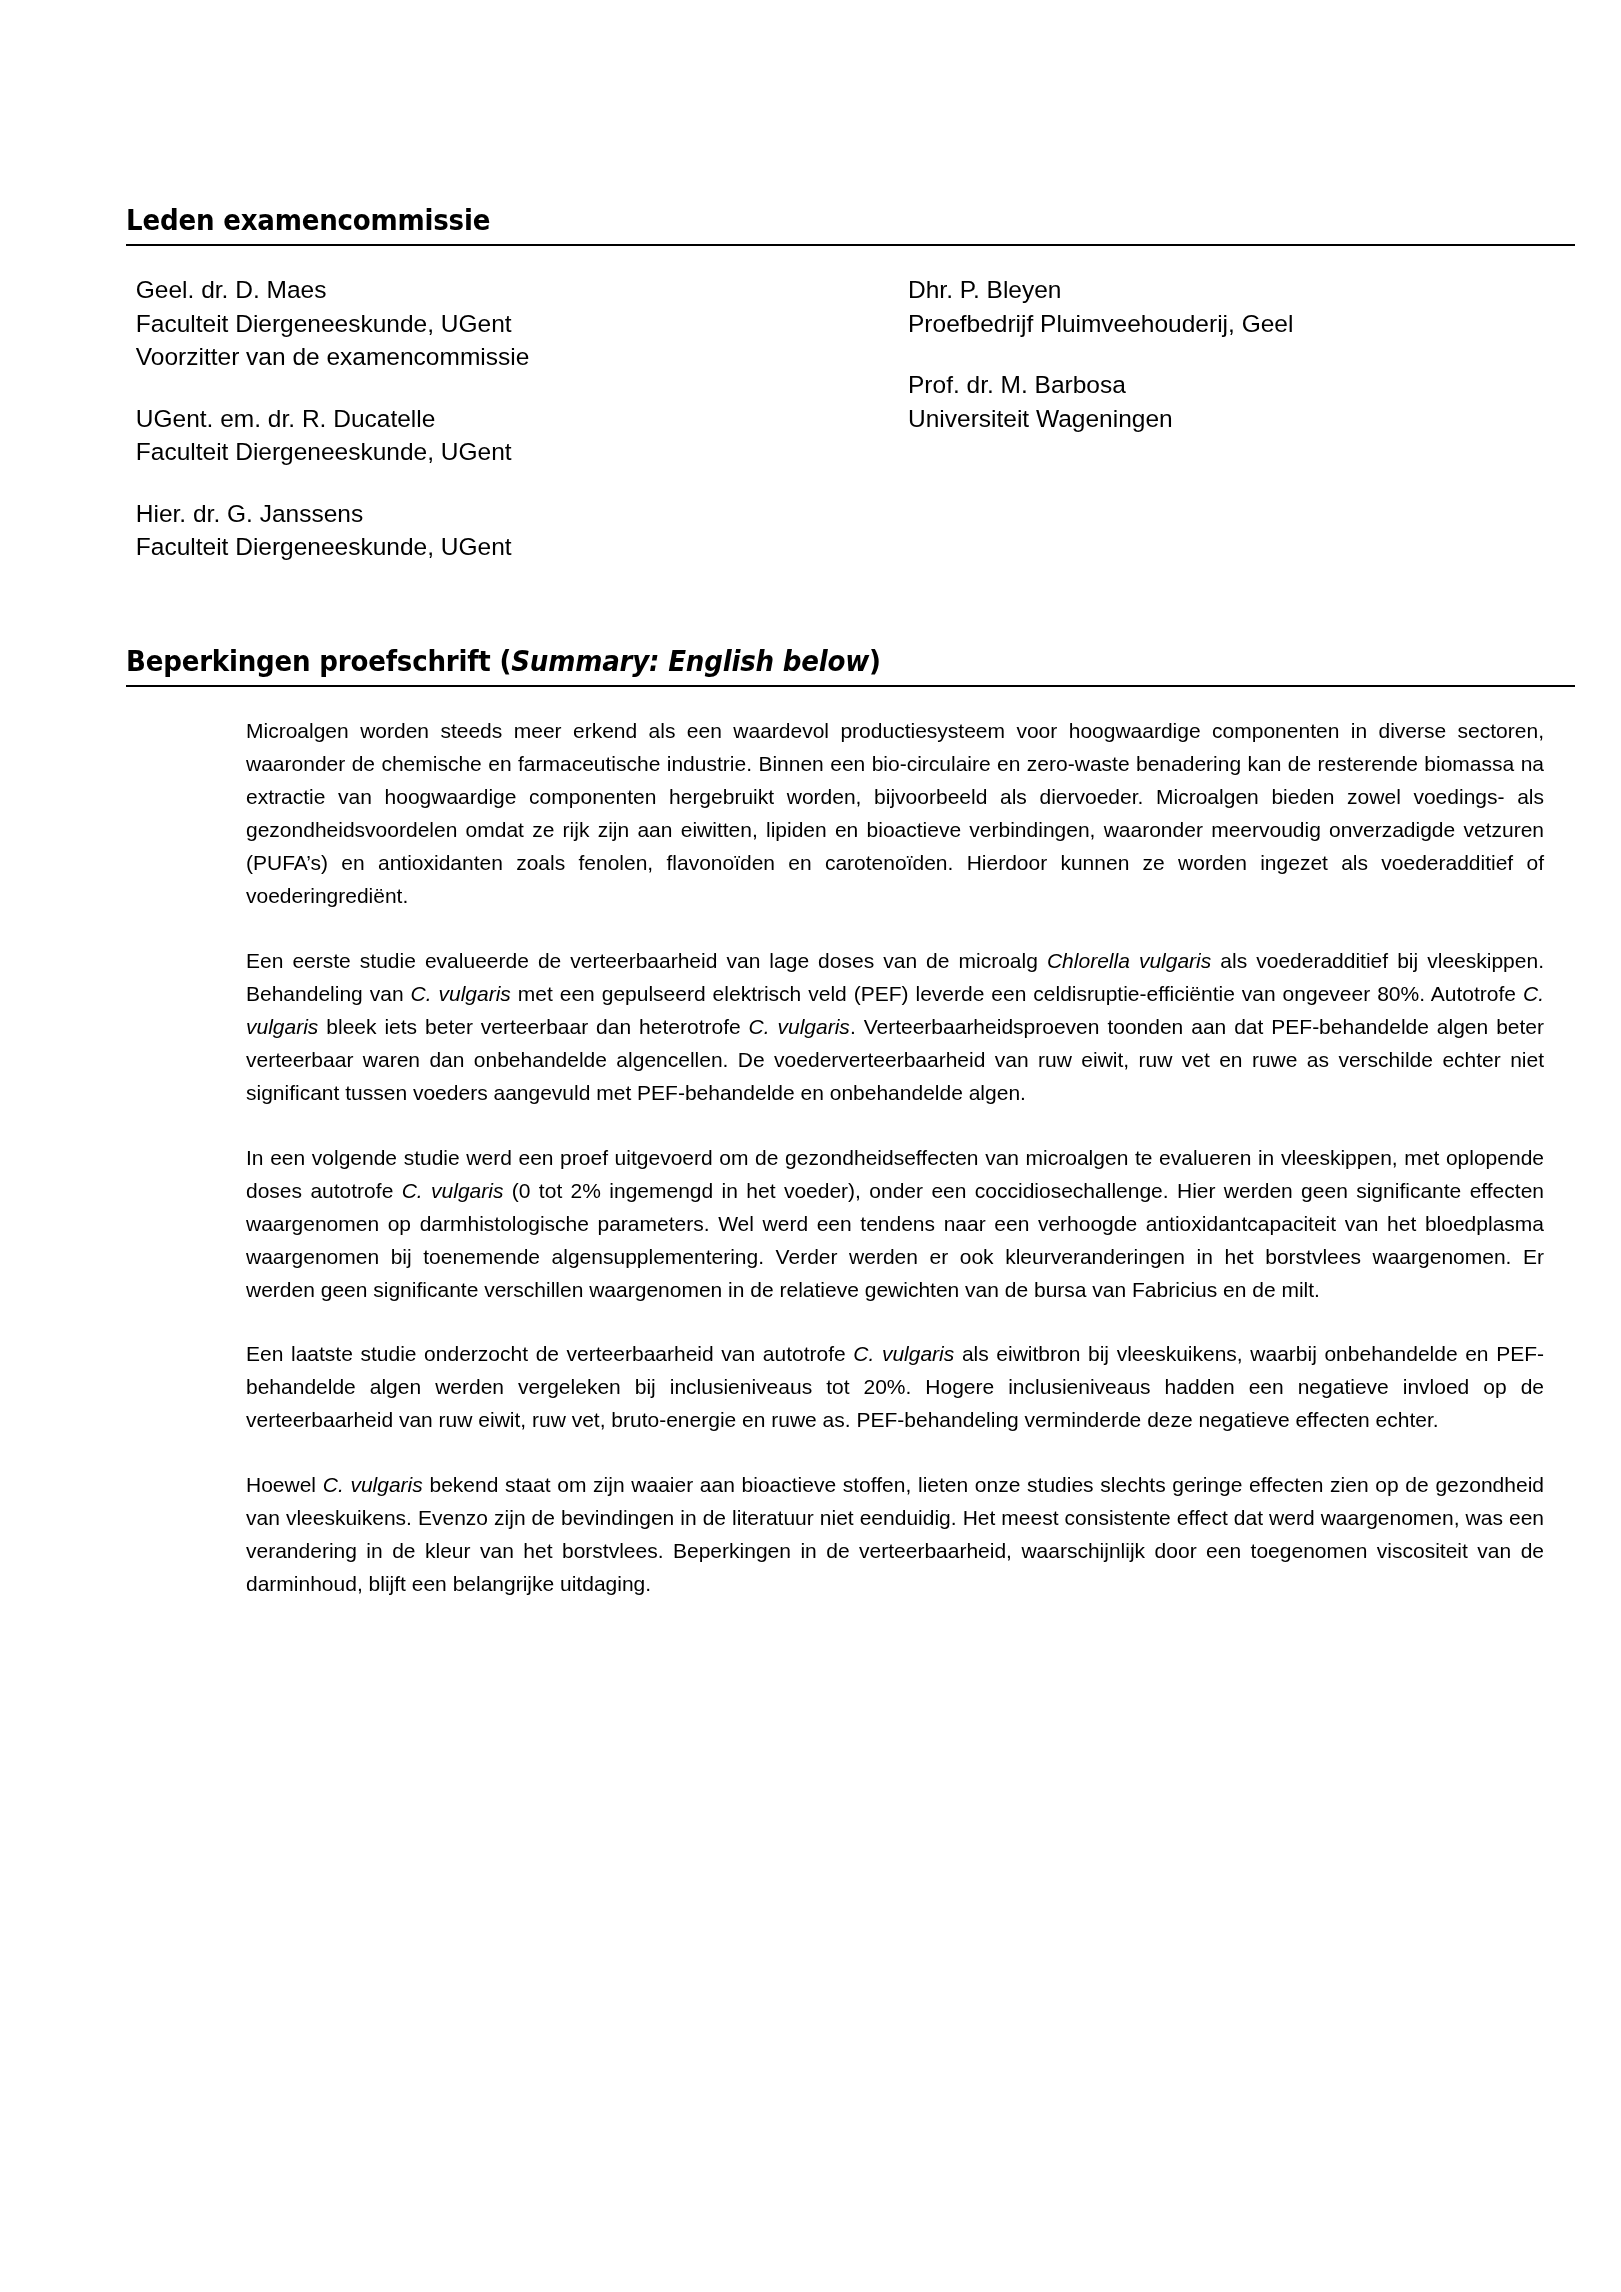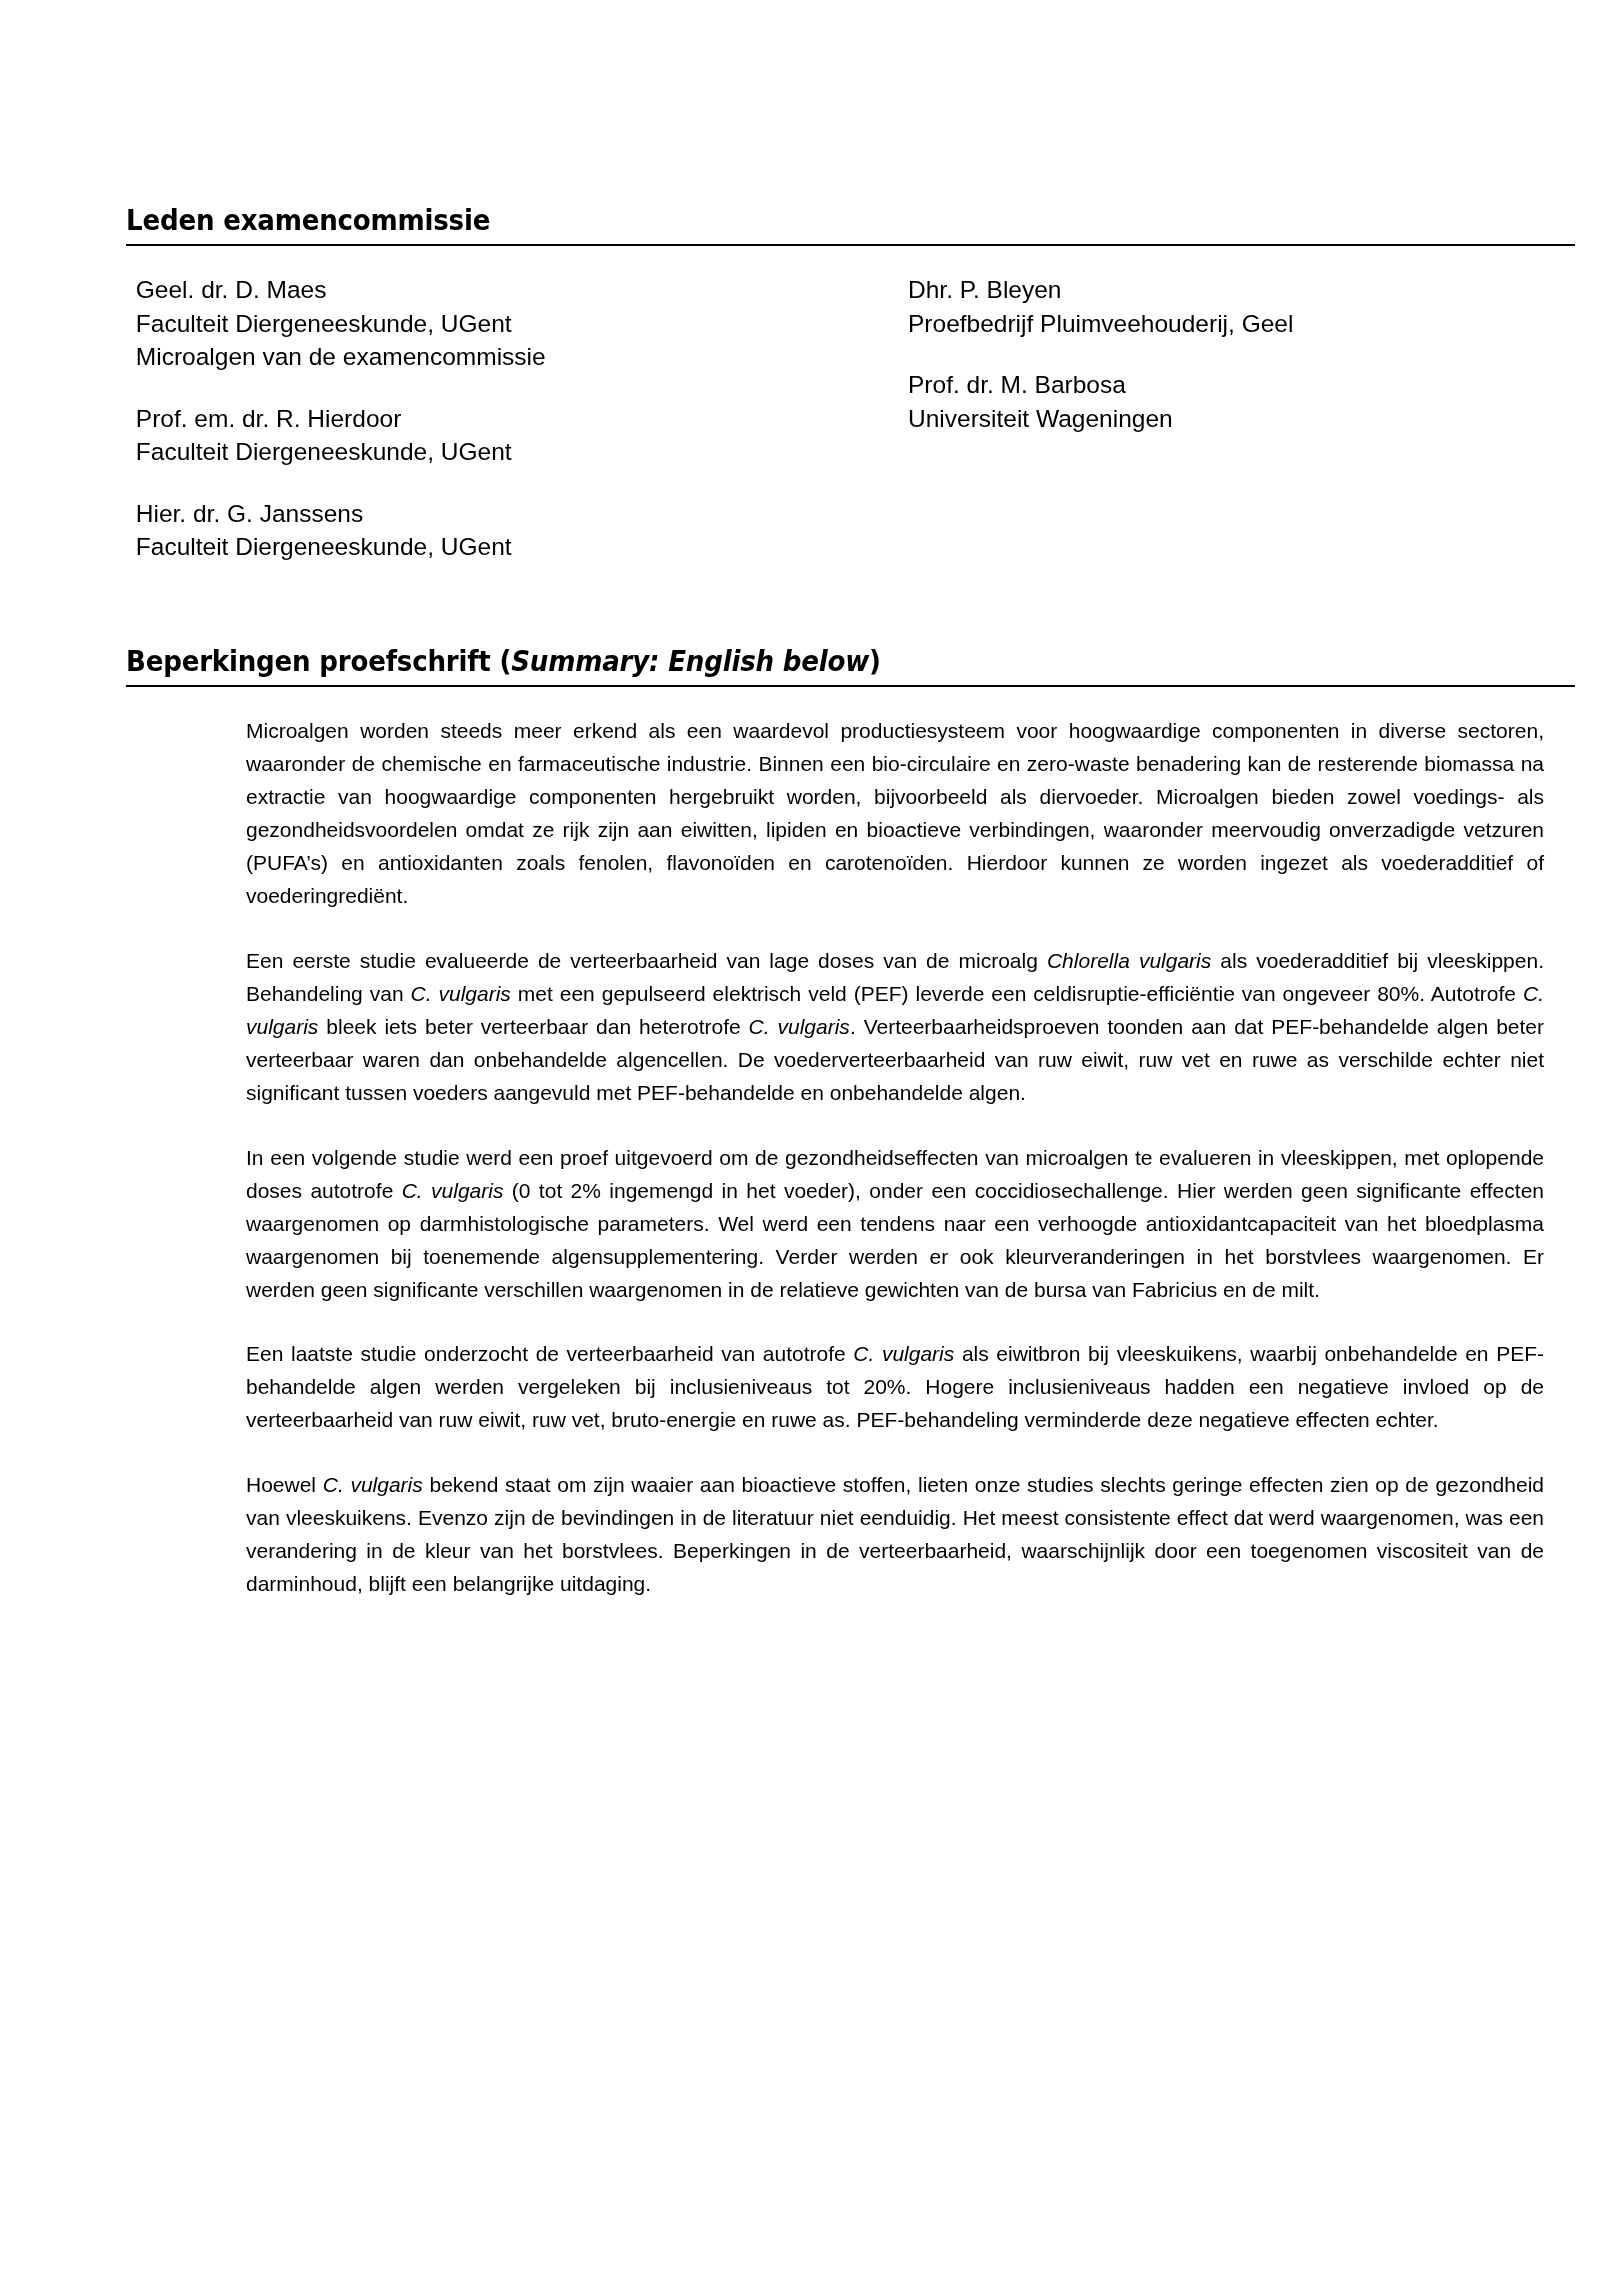--- a/index.html
+++ b/index.html
@@ -93,25 +93,25 @@
   <div class="content">
 
     <h2 class="section-heading">Leden examencommissie</h2>
 
     <div class="committee">
       <div class="col col-left">
 
         <div class="member">
           <div class="member-line">Geel. dr. D. Maes</div>
           <div class="member-line">Faculteit Diergeneeskunde, UGent</div>
-          <div class="member-line">Microalgen van de examencommissie</div>
+          <div class="member-line">Voorzitter van de examencommissie</div>
         </div>
 
         <div class="member">
-          <div class="member-line">Prof. em. dr. R. Hierdoor</div>
+          <div class="member-line">UGent. em. dr. R. Ducatelle</div>
           <div class="member-line">Faculteit Diergeneeskunde, UGent</div>
         </div>
 
         <div class="member">
           <div class="member-line">Hier. dr. G. Janssens</div>
           <div class="member-line">Faculteit Diergeneeskunde, UGent</div>
         </div>
 
       </div>
 

